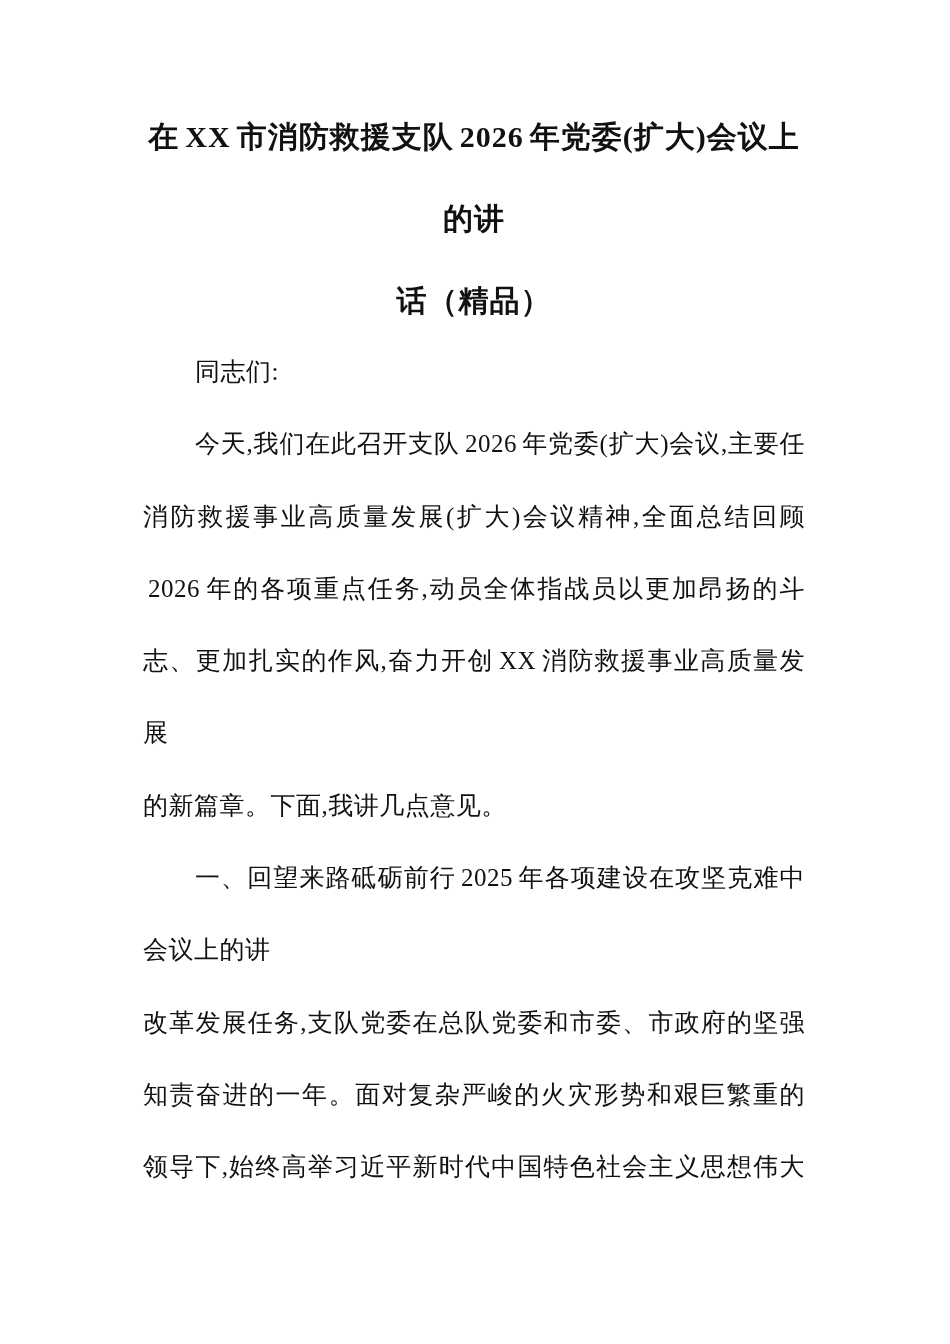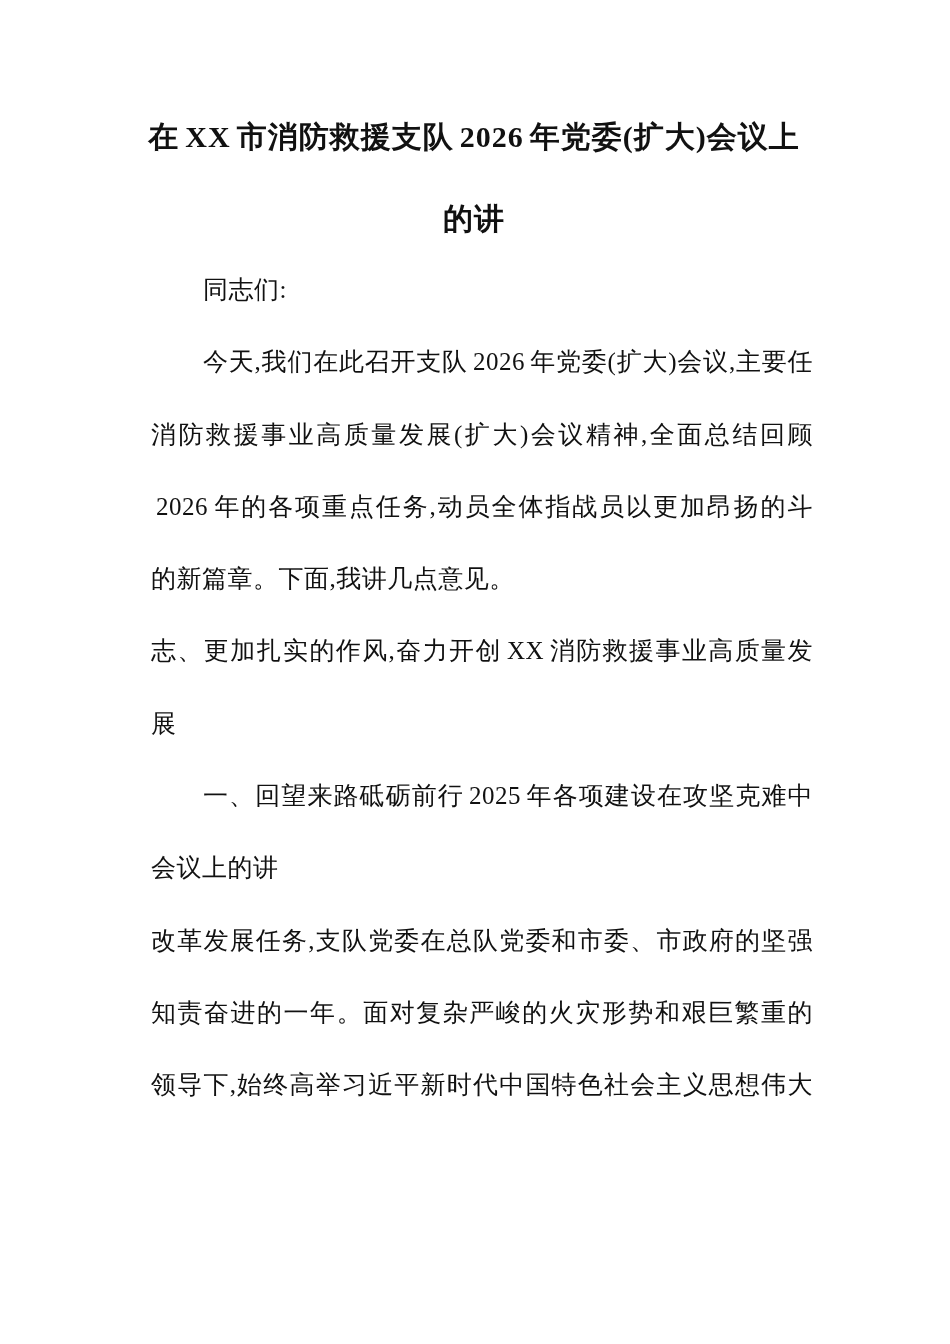--- a/index.html
+++ b/index.html
@@ -23,21 +23,21 @@
     line-height: 82px;
     text-align: center;
     letter-spacing: 1px;
   }
   .doc-body {
     margin-top: -6px;
     font-size: 25px;
     line-height: 72.3px;
     letter-spacing: 0.5px;
   }
-  .doc-line { width: 100%; margin-left: 8px; }
+  .doc-line { width: 100%; }
   .doc-line.justify {
     text-align: justify;
     text-align-last: justify;
     text-justify: inter-character;
   }
   .doc-line.left { text-align: left; }
   .doc-line.indent { text-indent: 52px; }
   
   .latin {
     font-family: "Liberation Serif", "DejaVu Serif", serif;
@@ -45,29 +45,30 @@
   }
   .doc-title .latin { margin: 0 6px; }
 </style>
 </head>
 <body>
 
 <div class="page">
 
   <div class="doc-title">
     <div class="title-line">在<span class="latin">XX</span>市消防救援支队<span class="latin">2026</span>年党委(扩大)会议上的讲</div>
+    <div class="title-line">话（精品）</div>
   </div>
 
   <div class="doc-body">
     <div class="doc-line left indent">同志们:</div>
     <div class="doc-line justify indent">今天,我们在此召开支队<span class="latin">2026</span>年党委(扩大)会议,主要任</div>
     <div class="doc-line justify">消防救援事业高质量发展(扩大)会议精神,全面总结回顾</div>
     <div class="doc-line justify"><span class="latin">2026</span>年的各项重点任务,动员全体指战员以更加昂扬的斗</div>
+    <div class="doc-line justify">志、更加扎实的作风,奋力开创<span class="latin">XX</span>消防救援事业高质量发展</div>
     <div class="doc-line left">的新篇章。下面,我讲几点意见。</div>
-    <div class="doc-line justify">志、更加扎实的作风,奋力开创<span class="latin">XX</span>消防救援事业高质量发展</div>
     <div class="doc-line justify indent">一、回望来路砥砺前行<span class="latin">2025</span>年各项建设在攻坚克难中</div>
     <div class="doc-line left">会议上的讲</div>
     <div class="doc-line justify">改革发展任务,支队党委在总队党委和市委、市政府的坚强</div>
     <div class="doc-line justify">知责奋进的一年。面对复杂严峻的火灾形势和艰巨繁重的</div>
     <div class="doc-line justify">领导下,始终高举习近平新时代中国特色社会主义思想伟大</div>
   </div>
 
 </div>
 
 </body></html>

